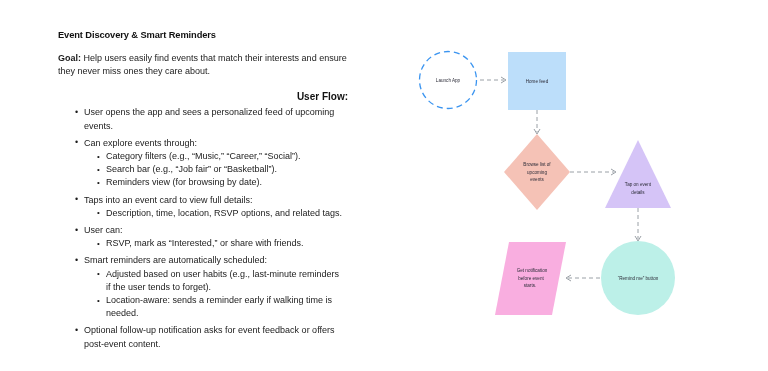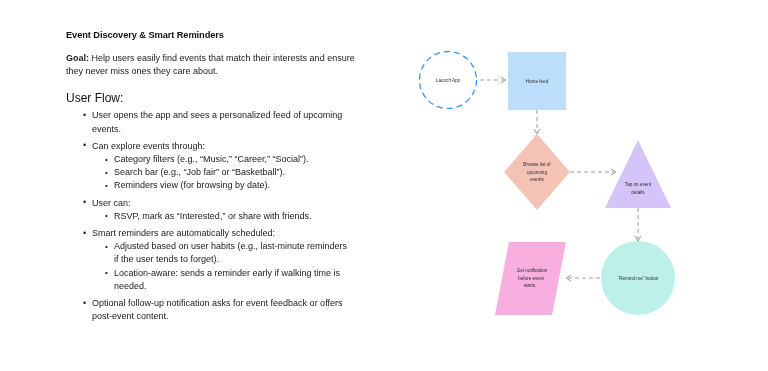--- a/index.html
+++ b/index.html
@@ -12,21 +12,21 @@
     height: 371px;
     font-family: "Liberation Sans", sans-serif;
     color: #1b1b1b;
     overflow: hidden;
     position: relative;
   }
 
   
   #spec-panel {
     position: absolute;
-    left: 66px;
+    left: 58px;
     top: 30px;
     width: 290px;
   }
 
   #doc-title {
     font-size: 9.3px;
     font-weight: bold;
     letter-spacing: -0.1px;
     margin: 0 0 12px 0;
     color: #111;
@@ -34,24 +34,25 @@
 
   .para {
     font-size: 9px;
     line-height: 13.2px;
     margin: 0 0 13px 0;
     color: #1b1b1b;
   }
   .para .lead { font-weight: bold; margin-top: 20px; }
 
   #flow-heading {
-    font-size: 12px;
-    font-weight: normal;
+    font-size: 10px;
+    font-weight: bold;
     margin: 0 0 3px 0;
     color: #111;
+    text-align: right;
   }
 
   ul.flow-list {
     margin: 0;
     padding-left: 13px;
     list-style: none;
   }
   ul.flow-list > li {
     font-size: 9px;
     line-height: 13.2px;
@@ -117,20 +118,23 @@
 
   <p id="flow-heading">User Flow:</p>
 
   <ul class="flow-list" id="flow-list">
       <li><span>User opens the app and sees a personalized feed of upcoming events.</span></li>
       <li><span>Can explore events through:</span><ul class="sub-list">
           <li>Category filters (e.g., “Music,” “Career,” “Social”).</li>
           <li>Search bar (e.g., “Job fair” or “Basketball”).</li>
           <li>Reminders view (for browsing by date).</li>
         </ul></li>
+      <li><span>Taps into an event card to view full details:</span><ul class="sub-list">
+          <li>Description, time, location, RSVP options, and related tags.</li>
+        </ul></li>
       <li><span>User can:</span><ul class="sub-list">
           <li>RSVP, mark as “Interested,” or share with friends.</li>
         </ul></li>
       <li><span>Smart reminders are automatically scheduled:</span><ul class="sub-list">
           <li>Adjusted based on user habits (e.g., last-minute reminders if the user tends to forget).</li>
           <li>Location-aware: sends a reminder early if walking time is needed.</li>
         </ul></li>
       <li><span>Optional follow-up notification asks for event feedback or offers post-event content.</span></li>
     </ul>
 </div>

